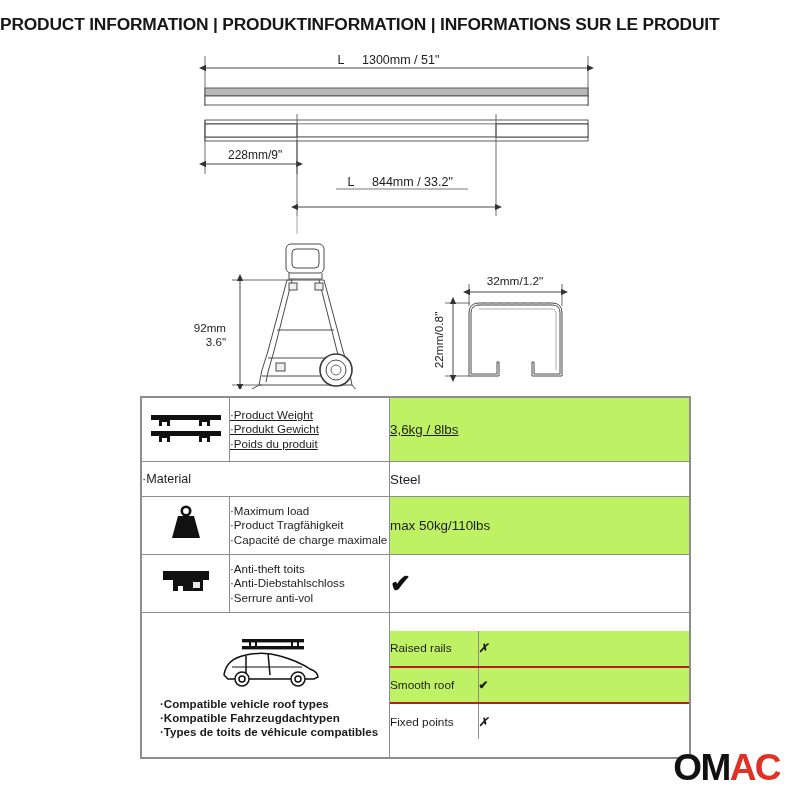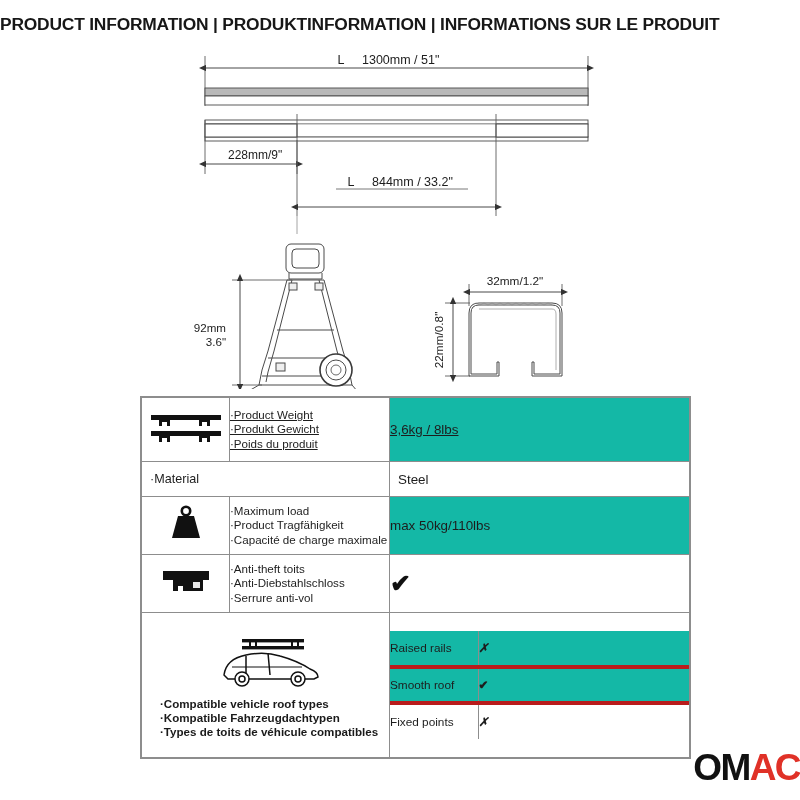--- a/index.html
+++ b/index.html
@@ -41,21 +41,21 @@
     width: 551px;
     border: 1px solid #8d8d8d;
     border-collapse: collapse;
   }
   .spec-table table { border-collapse: collapse; width: 100%; }
   .spec-table td {
     border: 1px solid #8d8d8d;
     vertical-align: middle;
     padding: 0;
   }
-  .shaded { background: #14b8a6; }
+  .shaded { background: #bef264; }
 
   .cell-icon {
     width: 88px;
     text-align: center;
     padding: 4px 0 4px 6px;
   }
   .cell-label {
     width: 160px;
     font-size: 11.6px;
     line-height: 14.2px;
@@ -63,35 +63,35 @@
     padding: 5px 4px 5px 2px;
     white-space: nowrap;
   }
   .cell-value {
     font-size: 13.4px;
     color: #1d1d1d;
     padding-left: 11px;
   }
 
   .row-weight td   { height: 64px; text-decoration: underline; }
-  .row-material td { height: 35px; padding-left: 8px; }
+  .row-material td { height: 35px; }
   .row-load td     { height: 58px; }
   .row-lock td     { height: 58px; }
   .row-compat td   { height: 145px; }
 
   .label-material {
     font-size: 12.6px;
     padding-left: 9px;
   }
 
   
   .subtable { width: 100%; border-collapse: collapse; }
   .subtable td {
     border: none;
-    border-bottom: 4px solid #b91c1c;
+    border-bottom: 2px solid #b91c1c;
     height: 36.2px;
     font-size: 11.8px;
     color: #1d1d1d;
   }
   .subtable tr:last-child td { border-bottom: none; }
   .sub-name { width: 88px; padding-left: 11px; white-space: nowrap; }
   .sub-mark {
     border-left: 1px solid #8d8d8d !important;
     padding-left: 9px;
     font-size: 12px;
@@ -115,21 +115,21 @@
   .tick-big {
     font-size: 25px;
     font-weight: bold;
     line-height: 1;
     color: #111;
   }
 
   
   .logo {
     position: absolute;
-    right: 0; bottom: 14px;
+    right: 20px; bottom: 14px;
     font-size: 37px;
     font-weight: bold;
     letter-spacing: -1.6px;
     line-height: 1;
   }
   .logo .om { color: #111111; }
   .logo .ac { color: #e03127; }
 </style>
 </head>
 <body>

